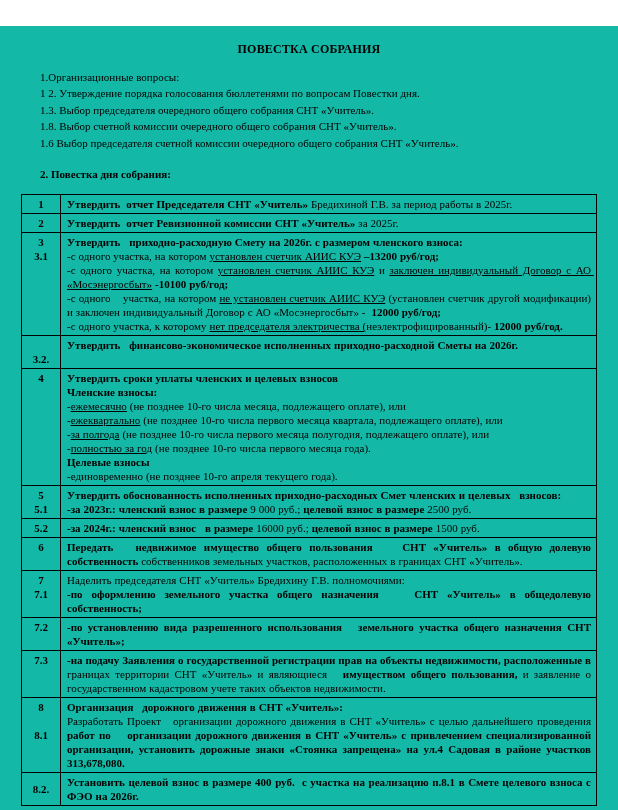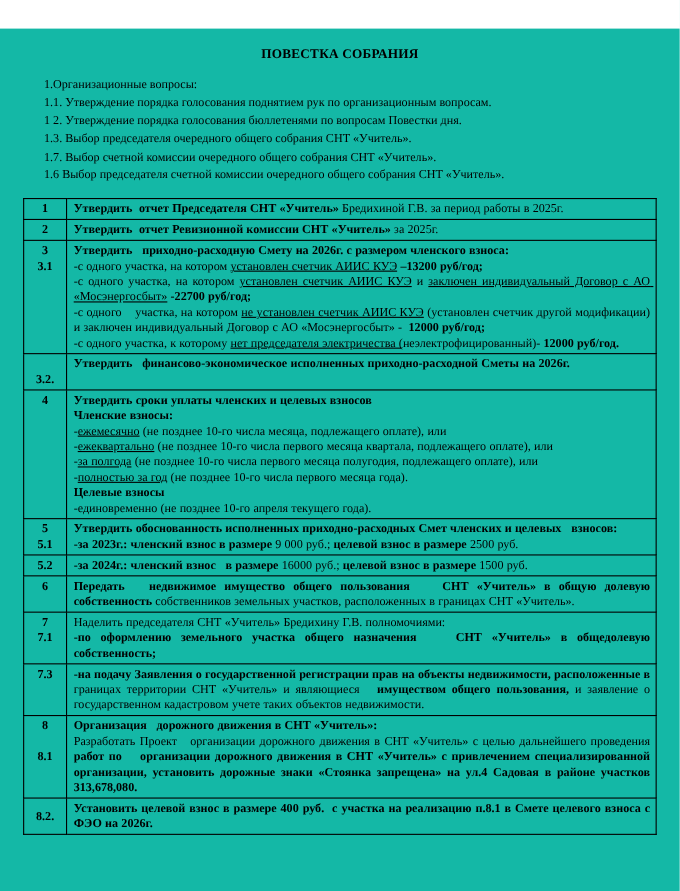--- a/index.html
+++ b/index.html
@@ -43,26 +43,26 @@
   .b{font-weight:bold;}
   .u{text-decoration:underline;}
 </style>
 </head>
 <body>
 
 <div class="page">
   <div class="title">ПОВЕСТКА СОБРАНИЯ</div>
   <div class="intro">
       <div class="intro-item">1.Организационные вопросы:</div>
-      <div class="intro-item">1.1. Утверждение порядка голосования поднятием рук по организационным вопросам.</div>
       <div class="intro-item">1 2. Утверждение порядка голосования бюллетенями по вопросам Повестки дня.</div>
       <div class="intro-item">1.3. Выбор председателя очередного общего собрания СНТ «Учитель».</div>
-      <div class="intro-item">1.7. Выбор счетной комиссии очередного общего собрания СНТ «Учитель».</div>
+      <div class="intro-item">1.8. Выбор счетной комиссии очередного общего собрания СНТ «Учитель».</div>
       <div class="intro-item">1.6 Выбор председателя счетной комиссии очередного общего собрания СНТ «Учитель».</div>
     </div>
+  <div class="heading2">2. Повестка дня собрания:</div>
   <table class="agenda">
     <tbody>
         <tr>
           <td class="num">
             <div>1</div>
           </td>
           <td class="content">
             <div class="para"><span class="b">Утвердить  отчет Председателя СНТ «Учитель» </span><span>Бредихиной Г.В. за период работы в 2025г.</span></div>
           </td>
         </tr>
@@ -75,21 +75,21 @@
           </td>
         </tr>
         <tr>
           <td class="num">
             <div>3</div>
             <div>3.1</div>
           </td>
           <td class="content">
             <div class="para"><span class="b">Утвердить   приходно-расходную Смету на 2026г. с размером членского взноса:</span></div>
             <div class="para"><span>-с одного участка, на котором </span><span class="u">установлен счетчик АИИС КУЭ</span><span> </span><span class="b">–13200 руб/год;</span></div>
-            <div class="para"><span>-с одного участка, на котором </span><span class="u">установлен счетчик АИИС КУЭ</span><span> и </span><span class="u">заключен индивидуальный Договор с АО «Мосэнергосбыт»</span><span> </span><span class="b">-22700 руб/год;</span></div>
+            <div class="para"><span>-с одного участка, на котором </span><span class="u">установлен счетчик АИИС КУЭ</span><span> и </span><span class="u">заключен индивидуальный Договор с АО «Мосэнергосбыт»</span><span> </span><span class="b">-10100 руб/год;</span></div>
             <div class="para"><span>-с одного    участка, на котором </span><span class="u">не установлен счетчик АИИС КУЭ</span><span> (установлен счетчик другой модификации) и заключен индивидуальный Договор с АО «Мосэнергосбыт» -  </span><span class="b">12000 руб/год;</span></div>
             <div class="para"><span>-с одного участка, к которому </span><span class="u">нет председателя электричества (</span><span>неэлектрофицированный)- </span><span class="b">12000 руб/год.</span></div>
           </td>
         </tr>
         <tr>
           <td class="num">
             <div>&nbsp;</div>
             <div>3.2.</div>
           </td>
           <td class="content">
@@ -142,20 +142,28 @@
             <div>7</div>
             <div>7.1</div>
           </td>
           <td class="content">
             <div class="para"><span>Наделить председателя СНТ «Учитель» Бредихину Г.В. полномочиями:</span></div>
             <div class="para"><span class="b">-по оформлению земельного участка общего назначения    СНТ «Учитель» в общедолевую собственность;</span></div>
           </td>
         </tr>
         <tr>
           <td class="num">
+            <div>7.2</div>
+          </td>
+          <td class="content">
+            <div class="para"><span class="b">-по установлению вида разрешенного использования   земельного участка общего назначения СНТ «Учитель»;</span></div>
+          </td>
+        </tr>
+        <tr>
+          <td class="num">
             <div>7.3</div>
           </td>
           <td class="content">
             <div class="para"><span class="b">-на подачу Заявления о государственной регистрации прав на объекты недвижимости, расположенные в </span><span>границах территории СНТ «Учитель» и являющиеся   </span><span class="b">имуществом общего пользования,</span><span> и заявление о государственном кадастровом учете таких объектов недвижимости.</span></div>
           </td>
         </tr>
         <tr>
           <td class="num">
             <div>8</div>
             <div>&nbsp;</div>

